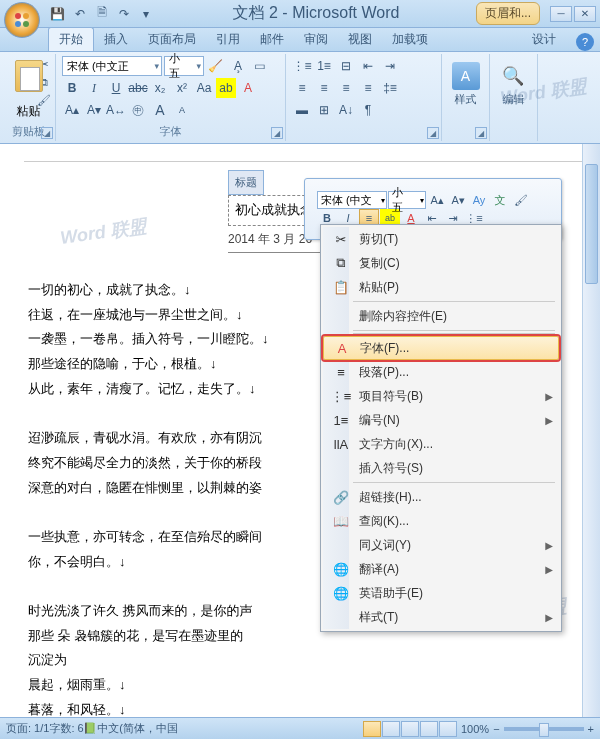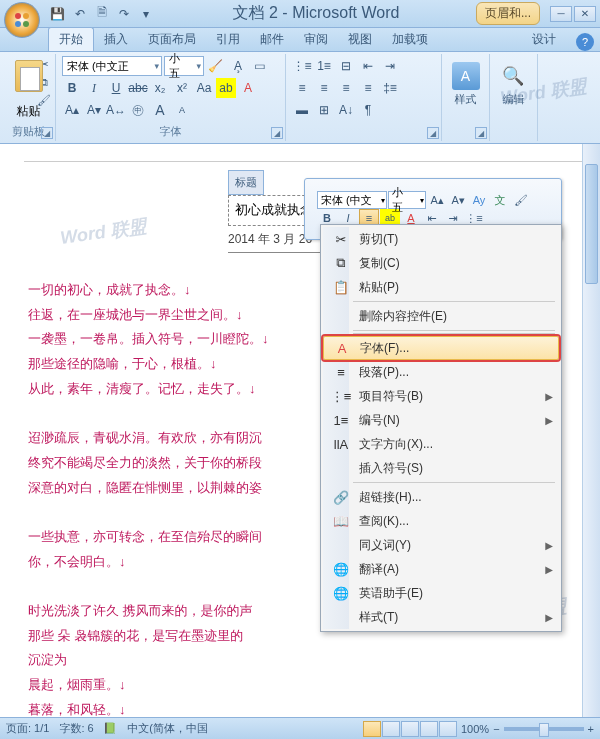--- a/index.html
+++ b/index.html
@@ -59,42 +59,42 @@
 
 
 .doc-area { position: absolute; top: 162px; left: 0; right: 18px; bottom: 22px; background: #fff; overflow: hidden; }
 .scrollbar-v { position: absolute; top: 144px; right: 0; width: 18px; bottom: 22px; background: linear-gradient(90deg, #e8f0fa, #d0e0f2); border-left: 1px solid #b8d0e8; }
 .scroll-thumb { position: absolute; top: 20px; left: 2px; right: 2px; height: 120px; background: linear-gradient(90deg, #c8ddf2, #a8c8e8); border: 1px solid #8db2db; border-radius: 2px; }
 
 .doc-content { padding: 8px 28px; font-size: 13px; line-height: 1.9; color: #7a4a6a; font-family: SimSun, serif; }
 .doc-header-tag { display: inline-block; background: #e0e8f4; border: 1px solid #8db2db; padding: 1px 6px; font-size: 11px; color: #3b5a7a; margin-left: 200px; }
 .doc-title-box { margin-left: 200px; border: 1px dashed #888; padding: 2px 6px; display: inline-block; font-size: 13px; color: #000; }
 .doc-date { margin-left: 200px; border-bottom: 1px solid #888; font-size: 12px; color: #444; padding: 2px 0; }
-.doc-p { color: #be185d; }
+.doc-p { color: #000000; }
 
 
 .mini-toolbar { position: absolute; top: 178px; left: 304px; width: 258px; background: linear-gradient(#f6f9fd, #e4eef9); border: 1px solid #8db2db; border-radius: 3px; padding: 12px; box-shadow: 1px 1px 3px rgba(0,0,0,.2); z-index: 20; }
 .mt-row { display: flex; gap: 1px; align-items: center; }
 .mt-combo { height: 18px; background: #fff; border: 1px solid #8db2db; padding: 0 12px 0 3px; font-size: 11px; position: relative; display: flex; align-items: center; }
 .mt-combo::after { content: '▾'; position: absolute; right: 1px; font-size: 8px; }
 .mt-btn { width: 20px; height: 18px; display: flex; align-items: center; justify-content: center; font-size: 11px; color: #3b5a7a; }
 .mt-btn.active { background: linear-gradient(#fce8b8, #f7cf7a); border: 1px solid #d4a84a; }
 
 
 .context-menu { position: absolute; top: 224px; left: 320px; width: 242px; background: #f4f4f4; border: 1px solid #9aa8b8; box-shadow: 2px 2px 6px rgba(0,0,0,.3); z-index: 30; padding: 2px; }
 .cm-item { display: flex; align-items: center; height: 24px; padding: 0 6px; font-size: 12px; color: #333; position: relative; }
 .cm-item.highlighted { background: linear-gradient(#fdf2d8, #fce3a8); border: 1px solid #e8b94a; border-radius: 2px; outline: 2px solid #d44; outline-offset: 0px; }
 .cm-icon { width: 24px; display: flex; align-items: center; justify-content: center; font-size: 13px; }
 .cm-label { flex: 1; padding-left: 6px; }
 .cm-arrow { font-size: 10px; color: #666; }
 .cm-sep { height: 1px; background: #ccc; margin: 2px 4px 2px 30px; }
 .cm-iconbar { width: 26px; background: linear-gradient(90deg, #eef2f7, #e4eaf2); position: absolute; top: 2px; bottom: 2px; left: 2px; }
 
 
-.statusbar { position: absolute; bottom: 0; left: 0; right: 0; height: 22px; background: linear-gradient(#cfe4f7, #b4d2ed); border-top: 1px solid #8db2db; display: flex; align-items: center; padding: 0 6px; font-size: 11px; color: #3b5a7a; gap: 10px; }
+.statusbar { position: absolute; bottom: 0; left: 0; right: 0; height: 22px; background: linear-gradient(#cfe4f7, #b4d2ed); border-top: 1px solid #8db2db; display: flex; align-items: center; padding: 0 6px; font-size: 11px; color: #3b5a7a; }
 .status-item { display: flex; align-items: center; gap: 3px; }
 .zoom-group { margin-left: auto; display: flex; align-items: center; gap: 4px; }
 .zoom-slider { width: 80px; height: 4px; background: #8db2db; position: relative; }
 .zoom-slider::before { content: ''; position: absolute; left: 50%; top: -4px; width: 8px; height: 12px; background: linear-gradient(#e8f0fa, #c8ddf2); border: 1px solid #8db2db; transform: translateX(-50%); }
 .view-btns { display: flex; gap: 1px; }
 .view-btn { width: 18px; height: 16px; background: linear-gradient(#e8f0fa, #c8ddf2); border: 1px solid #8db2db; }
 .view-btn.active { background: linear-gradient(#fce8b8, #f7cf7a); border-color: #d4a84a; }
 
 .watermark { position: absolute; font-size: 18px; font-style: italic; color: rgba(100,130,170,.28); pointer-events: none; font-weight: bold; transform: rotate(-8deg); }
 </style>

